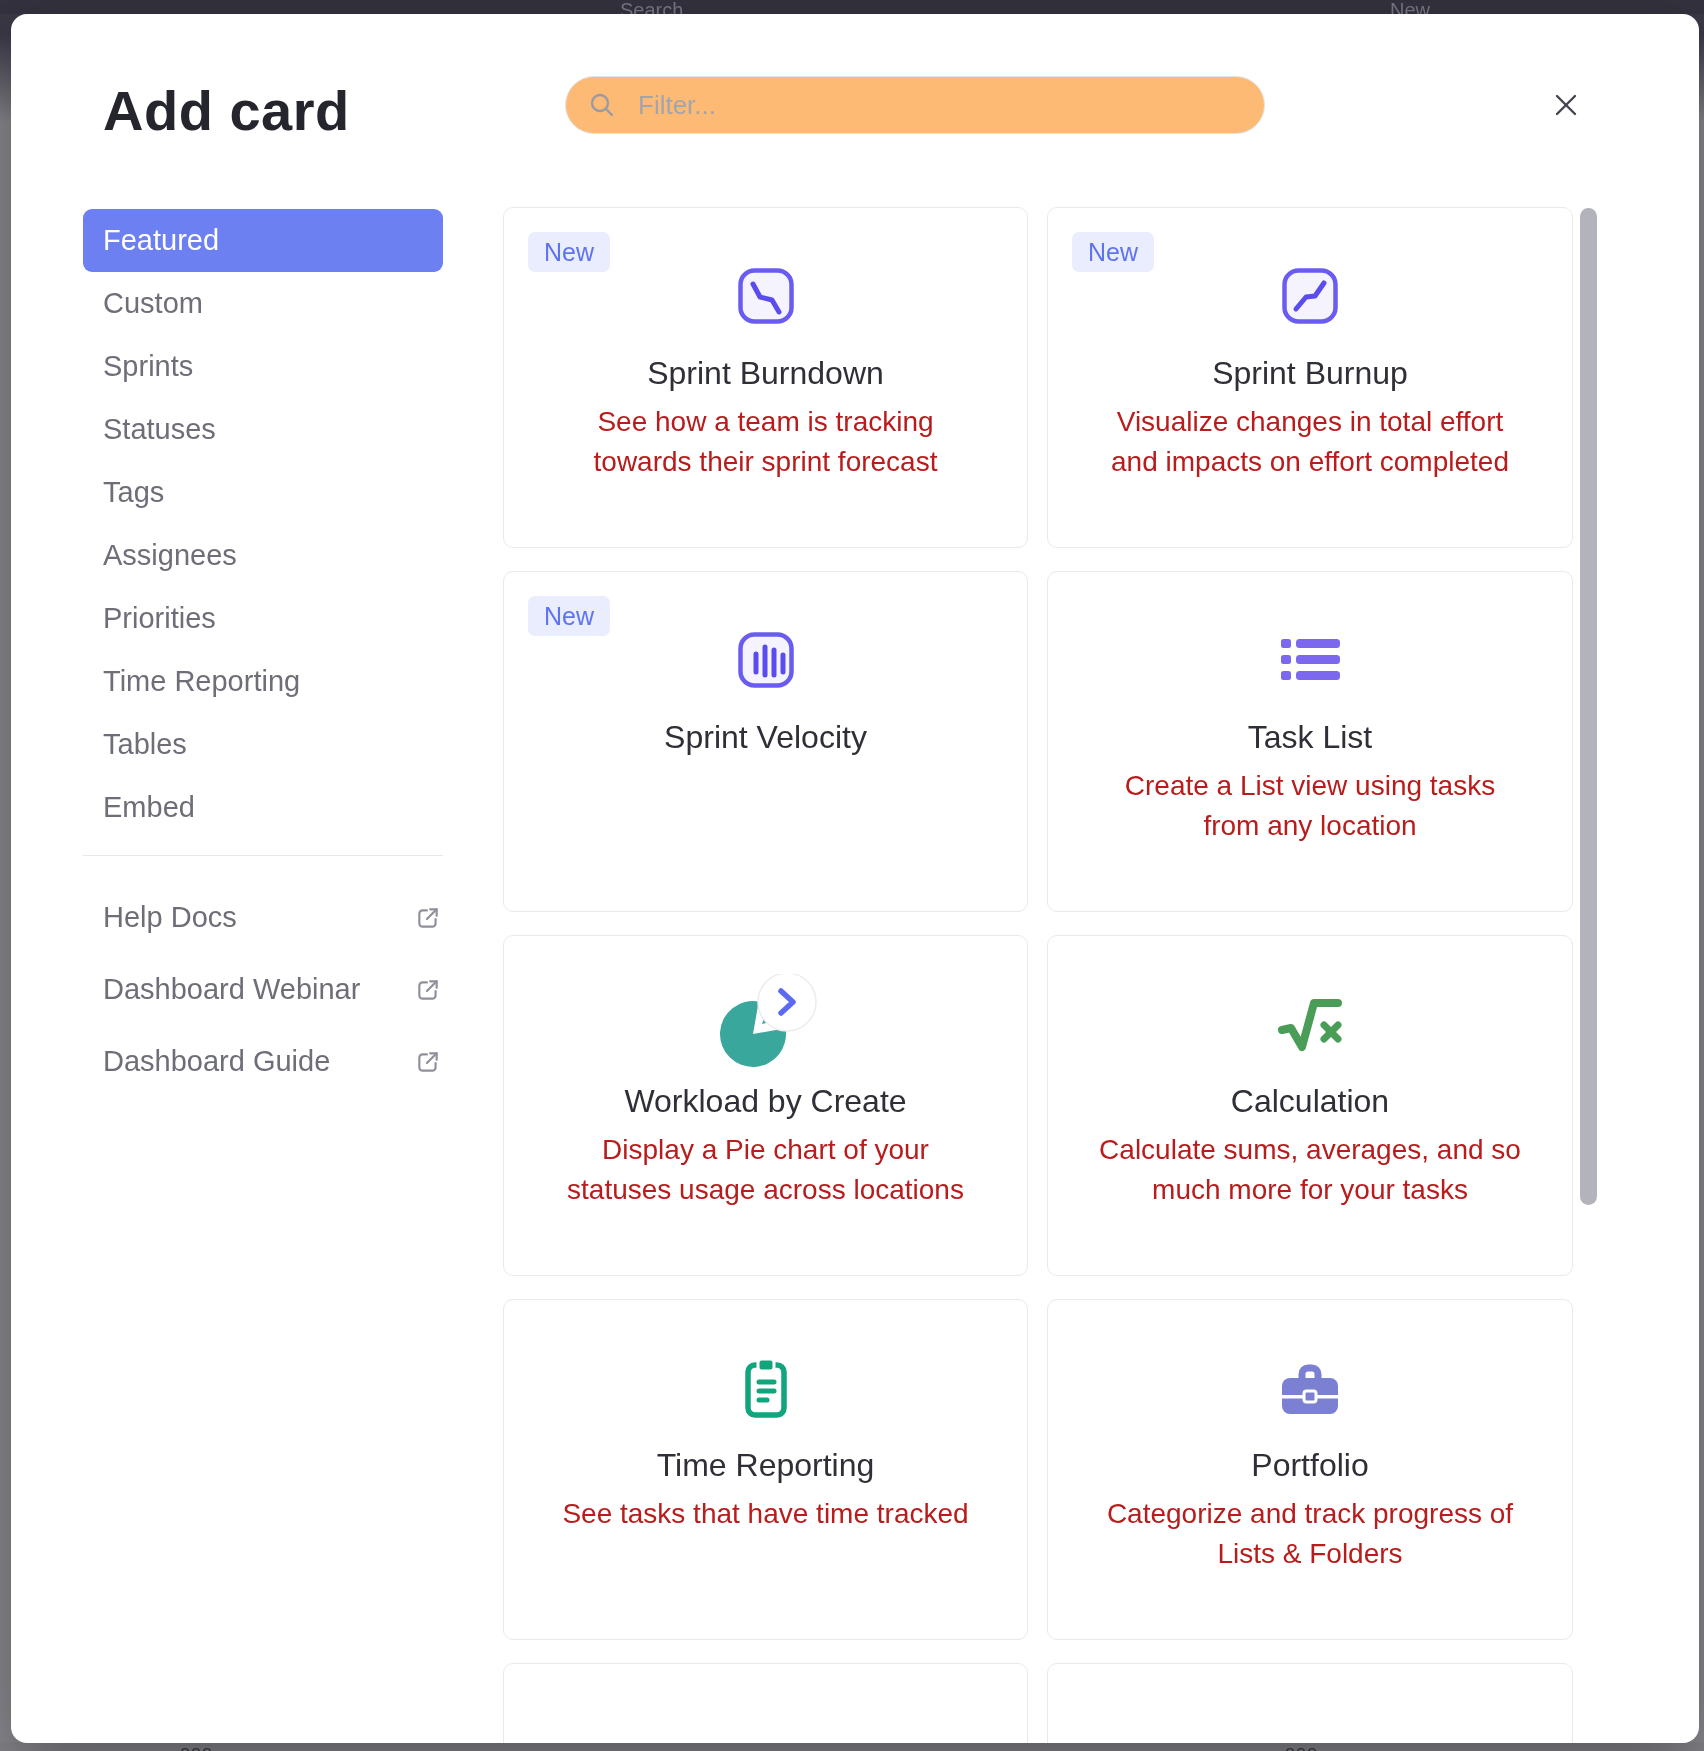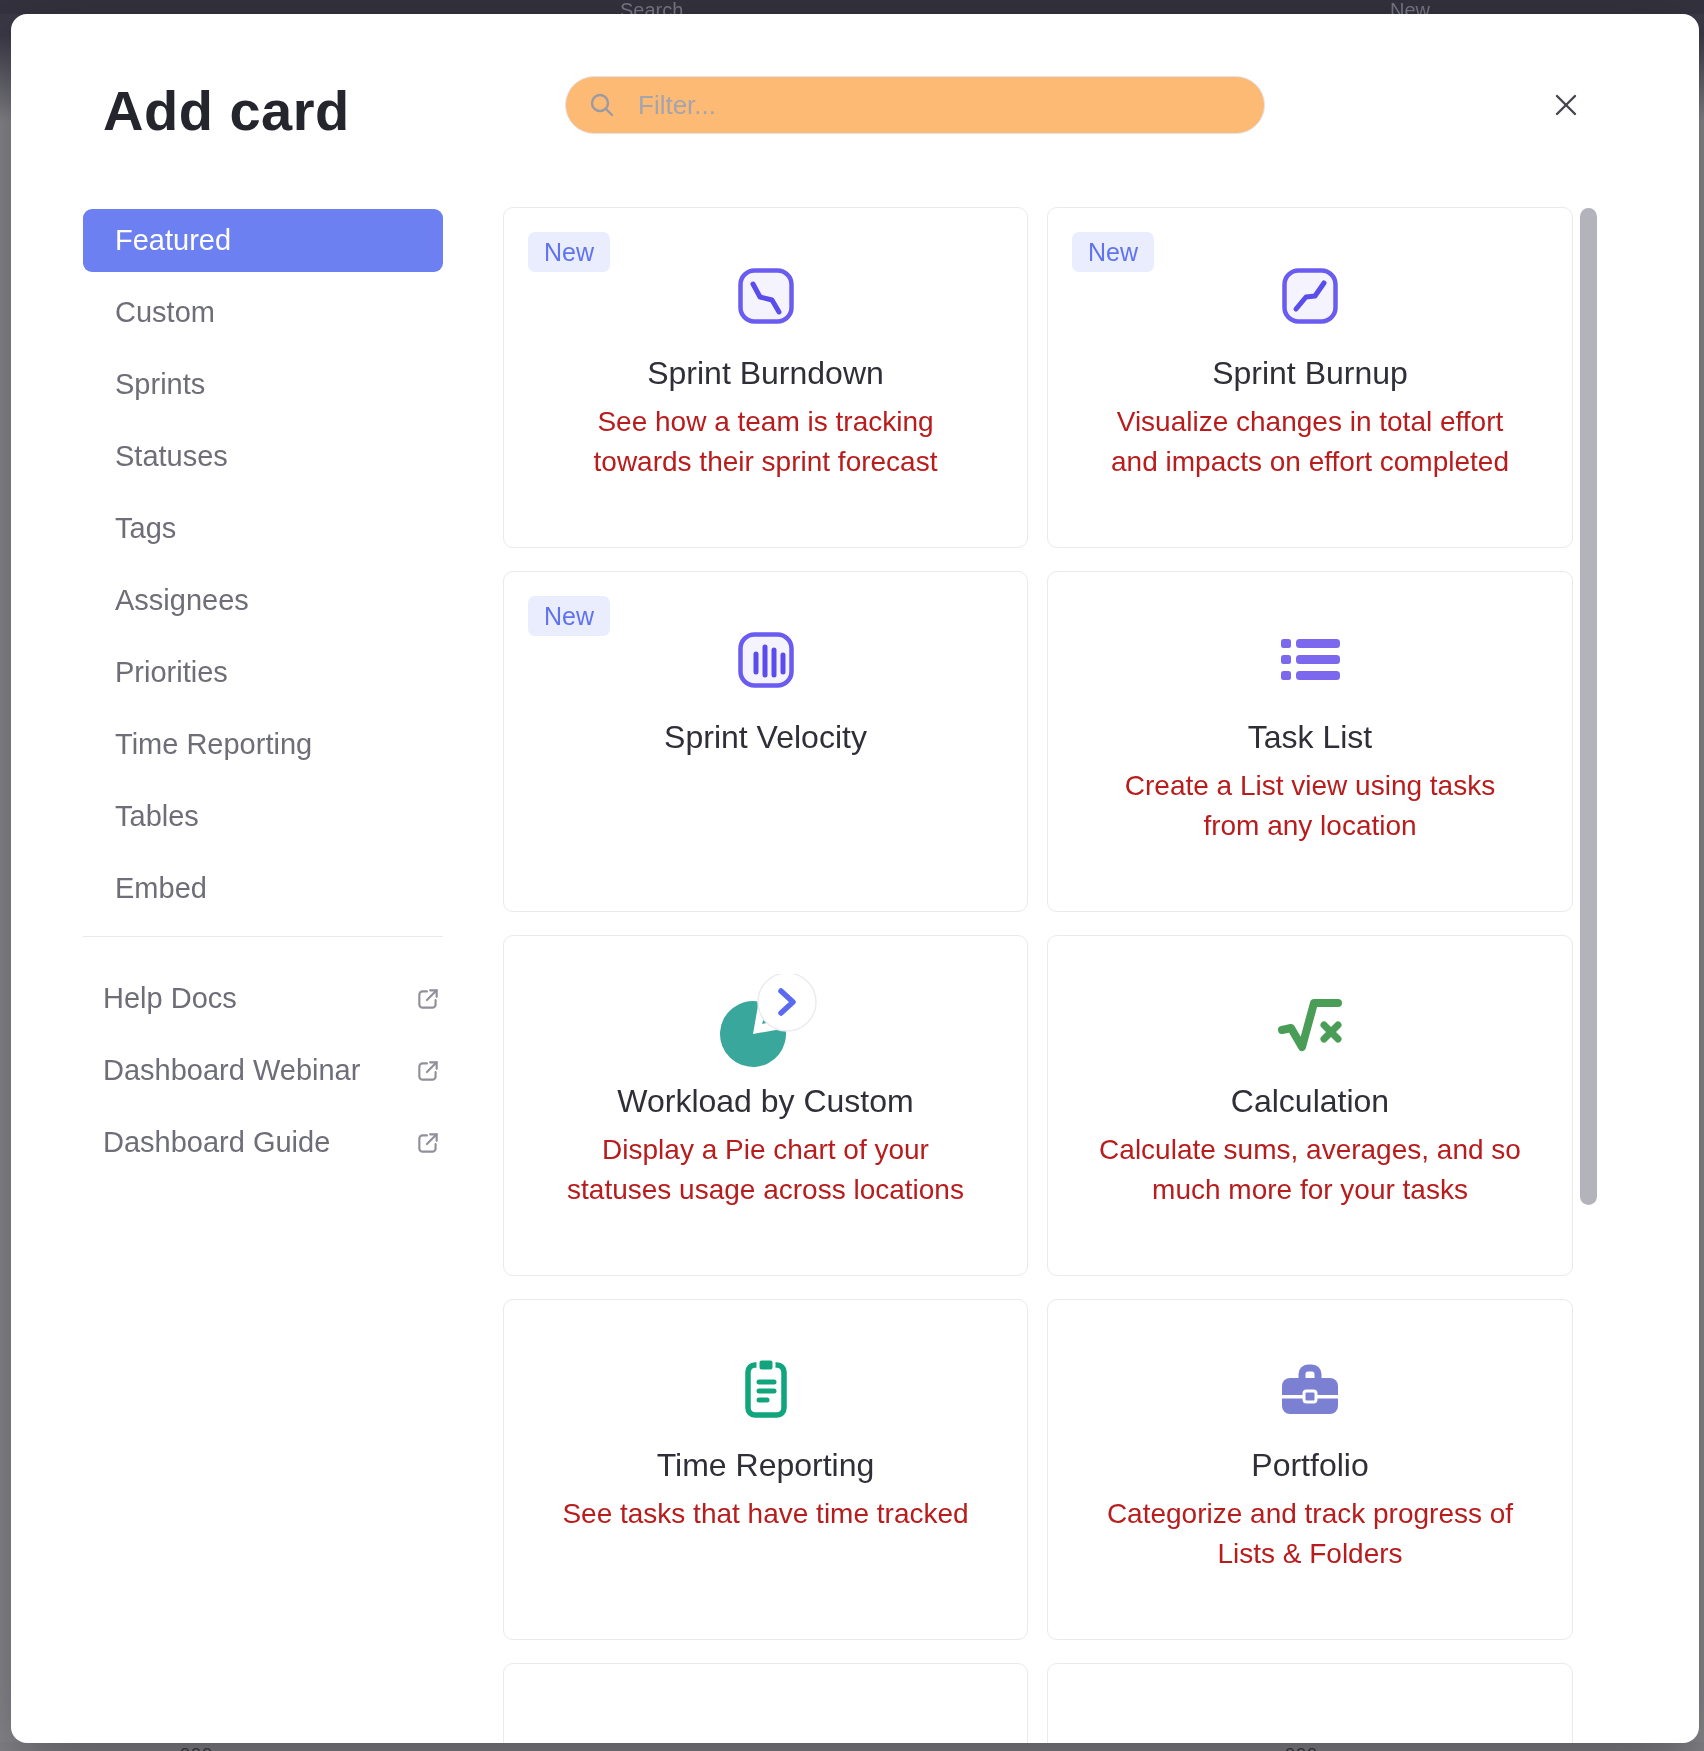--- a/index.html
+++ b/index.html
@@ -30,22 +30,22 @@
   .filter input { border:none; outline:none; flex:1; font-family:inherit;
                   font-size:26px; color:#45454f; background:transparent; }
   .filter input::placeholder { color:#a4a4ae; }
 
   .close-btn { position:absolute; left:1532px; top:68px; width:46px; height:46px;
                background:none; border:none; cursor:pointer; display:flex;
                align-items:center; justify-content:center; }
 
   
   .sidebar { position:absolute; left:72px; top:195px; width:360px; }
-  .side-item { height:63px; margin-bottom:9px; display:flex; align-items:center;
-               padding-left:32px; font-size:29px; color:#6e6e78; border-radius:9px; cursor:pointer; }
+  .side-item { height:63px; display:flex; align-items:center;
+               padding-left:20px; font-size:29px; color:#6e6e78; border-radius:9px; cursor:pointer; }
   .side-item.selected { background:var(--accent,#6c80f2); color:#ffffff; }
   .side-divider { height:1px; background:#e7e7ec; margin-top:16px; }
   .side-links { margin-top:30px; }
   .side-link { height:63px; margin-bottom:9px; display:flex; align-items:center;
                padding-left:20px; padding-right:2px; font-size:29px; color:#6e6e78; cursor:pointer; }
   .side-link .lbl { flex:1; }
 
   
   .grid { position:absolute; left:492px; top:193px; width:1070px;
           display:grid; grid-template-columns:525px 526px; column-gap:19px; row-gap:23px; }
@@ -218,21 +218,21 @@
 
       <div class="card">
         <div class="icon-zone" style="color: rgb(58, 167, 156);">
           <svg width="110" height="100" viewBox="0 0 110 100">
             <path d="M42,60 L74.5,54.3 A33,33 0 1 1 47.7,27.5 Z" fill="currentColor"></path>
             <path d="M51,50 L61.2,18.6 A33,33 0 0 1 83.3,43.1 Z" fill="currentColor"></path>
             <circle cx="76" cy="28" r="29" fill="#ffffff" stroke="#ececf0" stroke-width="1.5"></circle>
             <polyline points="70,17 82,28 70,39" fill="none" stroke="#5b6af0" stroke-width="5.5" stroke-linecap="round" stroke-linejoin="round"></polyline>
           </svg>
         </div>
-        <div class="card-title">Workload by Custom</div>
+        <div class="card-title">Workload by Create</div>
         <div class="card-desc">Display a Pie chart of your statuses usage across locations</div>
       </div>
 
       <div class="card">
         <div class="icon-zone" style="color: rgb(74, 157, 86);">
           <svg width="68" height="62" viewBox="0 0 68 62">
             <path d="M6,37 L15,35 L26,54 L38,10 L62,10" fill="none" stroke="currentColor" stroke-width="8" stroke-linecap="round" stroke-linejoin="round"></path>
             <line x1="48" y1="32" x2="62" y2="46" stroke="currentColor" stroke-width="7" stroke-linecap="round"></line>
             <line x1="62" y1="32" x2="48" y2="46" stroke="currentColor" stroke-width="7" stroke-linecap="round"></line>
           </svg>

